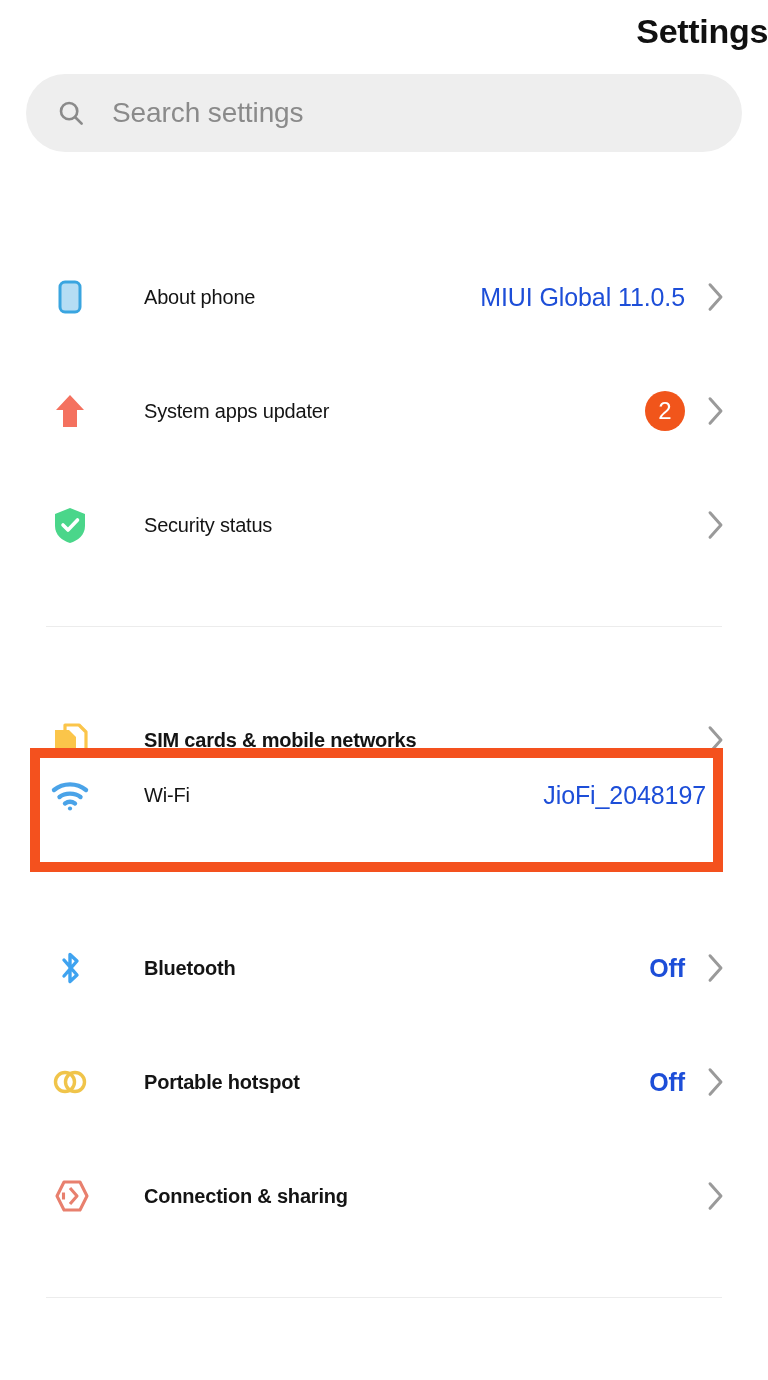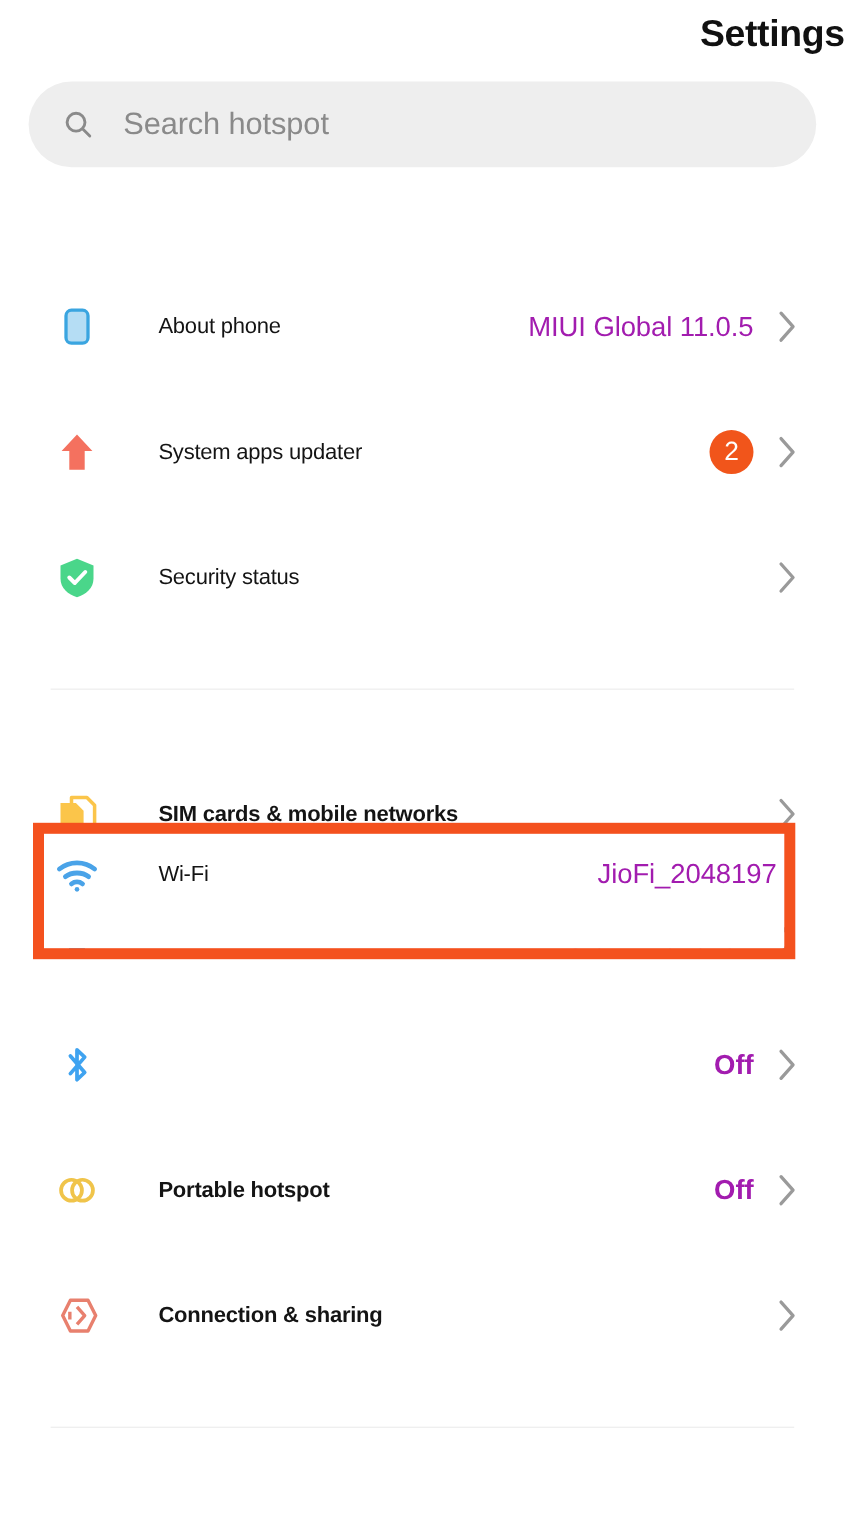--- a/index.html
+++ b/index.html
@@ -82,21 +82,21 @@
     letter-spacing: -0.2px;
     white-space: nowrap;
   }
   .row-right {
     margin-left: auto;
     display: flex;
     align-items: center;
   }
   .row-value {
     font-size: 25px;
-    color: #a21caf;
+    color: #1d4ed8;
     letter-spacing: -0.1px;
     white-space: nowrap;
   }
   .chevron {
     width: 17px;
     height: 30px;
     margin-left: 22px;
     flex: 0 0 auto;
     display: block;
   }
@@ -161,21 +161,21 @@
 
 <div class="page-title">Settings</div>
 
 <div class="search-wrap">
   <span class="search-icon">
     <svg viewBox="0 0 24 24" width="30" height="30" fill="none" stroke="#8a8a8a" stroke-width="2.1" stroke-linecap="round">
       <circle cx="10.5" cy="10.5" r="6.5"></circle>
       <line x1="15.4" y1="15.4" x2="20.5" y2="20.5"></line>
     </svg>
   </span>
-  <span class="search-placeholder">Search hotspot</span>
+  <span class="search-placeholder">Search settings</span>
 </div>
 
 <div class="gap"></div>
 <div class="group group-1">
 
   <div class="row">
     <span class="row-icon">
       <svg viewBox="0 0 44 44" width="44" height="44">
         <rect x="12" y="7" width="20" height="30" rx="5" ry="5" fill="#b5ddf4" stroke="#3aa5e0" stroke-width="3"></rect>
       </svg>
@@ -270,20 +270,21 @@
       </span>
     </span>
   </div>
 
   <div class="row">
     <span class="row-icon">
       <svg viewBox="0 0 44 44" width="44" height="44" fill="none" stroke="#3fa3f0" stroke-width="3.4" stroke-linecap="round" stroke-linejoin="round">
         <path d="M16 14 L29 29 L22 35.5 L22 8.5 L29 15 L16 30"></path>
       </svg>
     </span>
+    <span class="row-label">Bluetooth</span>
     <span class="row-right">
       <span class="row-value">Off</span>
       <span class="chevron">
         <svg viewBox="0 0 12 22" width="17" height="30" fill="none" stroke="#9a9a9a" stroke-width="2.2" stroke-linecap="round" stroke-linejoin="round">
           <polyline points="2,2 10,11 2,20"></polyline>
         </svg>
       </span>
     </span>
   </div>
 

